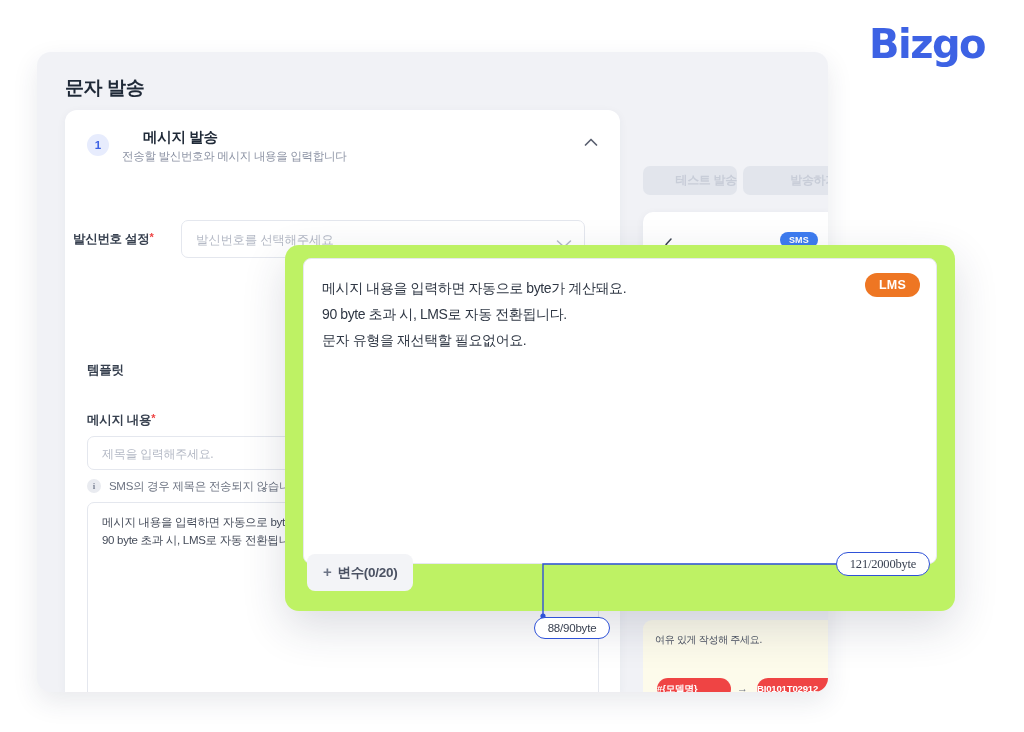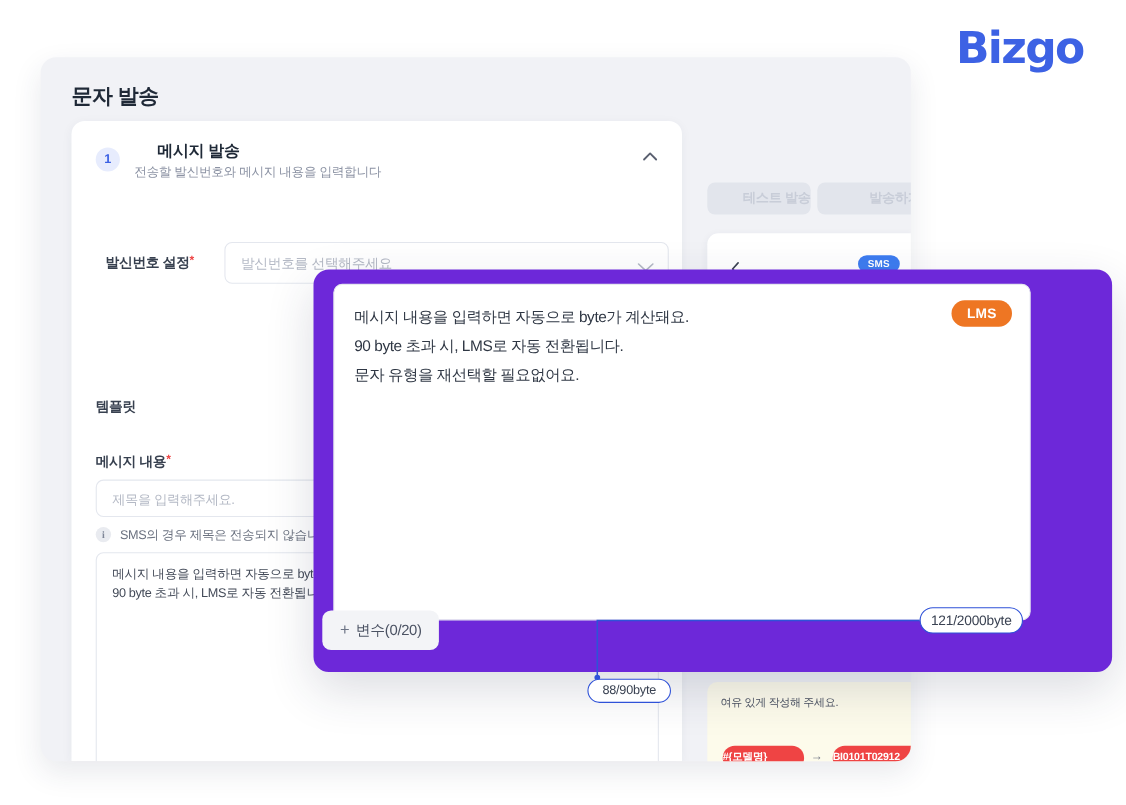--- a/index.html
+++ b/index.html
@@ -49,21 +49,21 @@
     font-size: 11.5px; font-weight: 700; text-align: center; line-height: 22px;
   }
   .step-title { position: absolute; left: 35px; top: 0px; font-size: 14.5px; font-weight: 700; color: #1f2937; letter-spacing: -0.3px; margin-left: 21px; }
   .step-sub   { position: absolute; left: 35px; top: 21px; font-size: 11.5px; color: #8b92a3; letter-spacing: -0.3px; }
   .collapse-btn {
     position: absolute; right: 18px; top: 22px; width: 22px; height: 22px;
     cursor: pointer;
   }
   .collapse-btn svg { display: block; }
 
-  .row-sender { position: absolute; left: 31px; top: 110px; width: 512px; height: 38px; }
+  .row-sender { position: absolute; left: 8px; top: 110px; width: 512px; height: 38px; }
   .field-label { position: absolute; left: 0; top: 11px; font-size: 12.5px; font-weight: 700; color: #37404f; letter-spacing: -0.3px; }
   .req { color: #ee4444; font-size: 11px; vertical-align: top; }
   .select-box {
     position: absolute; left: 108px; top: 0; width: 404px; height: 38px;
     border: 1px solid #e4e7ee; border-radius: 7px; background: #fff;
   }
   .select-ph { position: absolute; left: 14px; top: 11px; font-size: 12.5px; color: #b4b9c5; letter-spacing: -0.3px; }
   .chev-down { position: absolute; right: 12px; top: 14px; }
 
   .tpl-label { position: absolute; left: 22px; top: 252px; font-size: 12.5px; font-weight: 700; color: #37404f; letter-spacing: -0.3px; }
@@ -141,52 +141,52 @@
     font-size: 9.6px; font-weight: 700; text-align: left; line-height: 22px;
     letter-spacing: -0.2px;
   }
   .chip-a { left: 0;   width: 74px; }
   .chip-b { left: 100px; width: 84px; }
   .chip-arrow { position: absolute; left: 80px; top: 4px; font-size: 11px; color: #6c7180; }
 
   
   .modal {
     position: absolute; left: 285px; top: 245px;
-    width: 726px; height: 366px;
-    background: #6d28d9; border-radius: 14px;
+    width: 670px; height: 366px;
+    background: #bef264; border-radius: 14px;
     box-shadow: 0 16px 44px rgba(35,45,75,0.16);
   }
   .modal-area {
     position: absolute; left: 18px; top: 13px; width: 634px; height: 306px;
     border: 1px solid #e6e8ef; border-radius: 8px; background: #fff;
   }
   .modal-text {
     position: absolute; left: 18px; top: 16px; width: 520px;
     font-size: 14px; color: #2f3744; line-height: 26px; letter-spacing: -0.4px;
     white-space: pre-line;
   }
   .lms-badge {
     position: absolute; right: 16px; top: 14px;
     background: #ee7623; color: #fff; border-radius: 14px;
     padding: 5px 14px; font-size: 12.5px; font-weight: 700; letter-spacing: 0.2px;
   }
   .modal-var {
-    position: absolute; left: 8px; bottom: 20px;
+    position: absolute; left: 22px; bottom: 20px;
     background: #f3f4f7; border-radius: 8px; padding: 9px 16px;
-    font-size: 13.5px; color: #4b5263; letter-spacing: -0.3px; cursor: pointer;
+    font-size: 13.5px; color: #4b5263; letter-spacing: -0.3px; cursor: pointer; font-weight: bold;
   }
   .modal-var .plus { color: #6c7486; margin-right: 6px; font-size: 15px; }
 
   
   .badge-out {
     position: absolute; border: 1.4px solid #2f52d8; border-radius: 12px;
     background: #ffffff; color: #3a4252; font-weight: 400;
     text-align: center; letter-spacing: -0.2px;
   }
-  .badge-121 { left: 836px; top: 552px; width: 94px; height: 24px; font-size: 12.5px; line-height: 22px; }
+  .badge-121 { left: 836px; top: 552px; width: 94px; height: 24px; font-size: 12.5px; line-height: 22px; font-family: Liberation Serif, serif; }
   .badge-88  { left: 534px; top: 617px; width: 76px; height: 22px; font-size: 11.5px; line-height: 20px; }
   .connector { position: absolute; left: 0; top: 0; width: 1024px; height: 732px; pointer-events: none; }
 </style>
 </head>
 <body>
 
 <div id="stage">
 
   <div class="logo">Bizgo</div>
 

